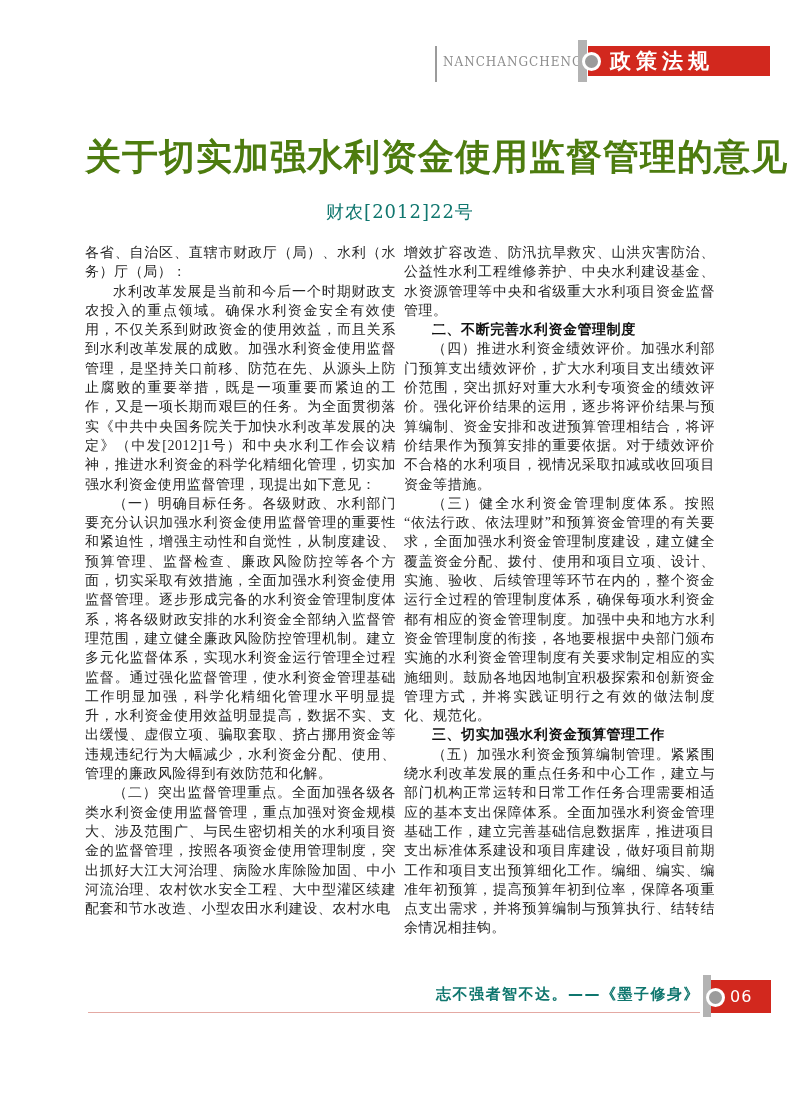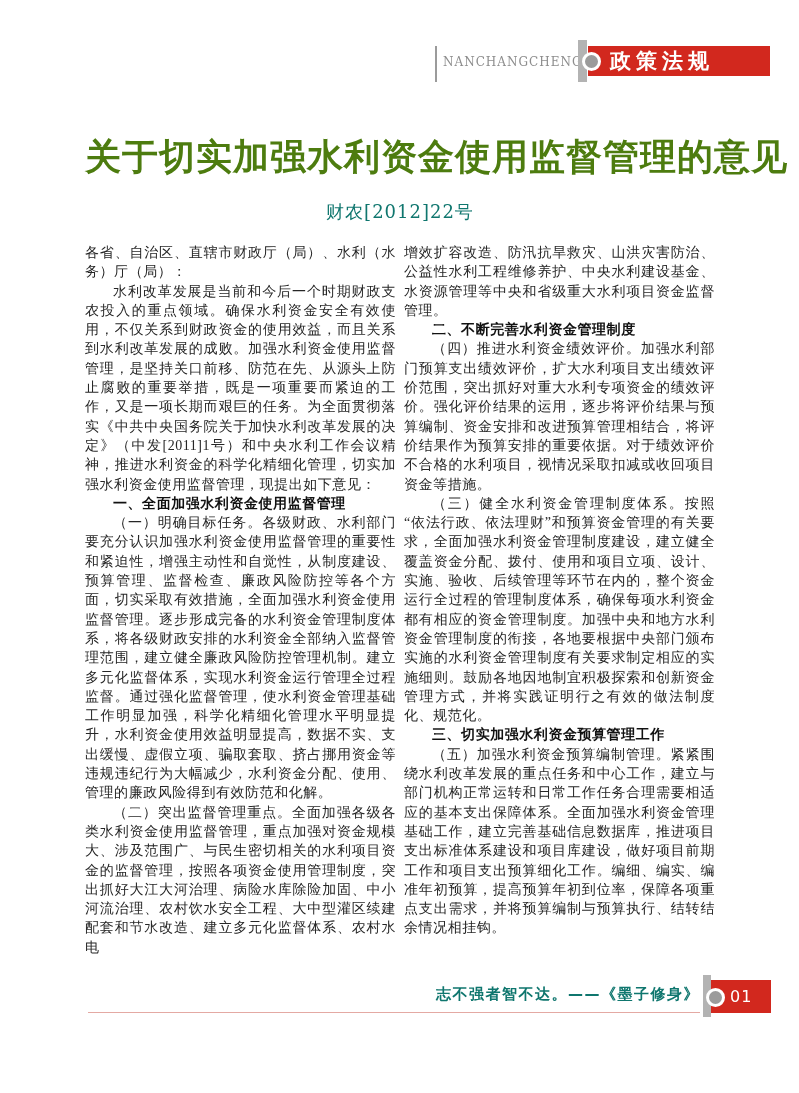--- a/index.html
+++ b/index.html
@@ -104,35 +104,34 @@
   <div class="dot hdr-dot"></div>
   <div class="hdr-redbox">
     <span class="hdr-sectitle">政策法规</span>
   </div>
 
   <div class="art-title">关于切实加强水利资金使用监督管理的意见</div>
   <div class="art-docnum">财农[2012]22号</div>
 
   <div class="col col-left">
       <p class="blk salutation">各省、自治区、直辖市财政厅（局）、水利（水务）厅（局）：</p>
-      <p class="blk paragraph">水利改革发展是当前和今后一个时期财政支农投入的重点领域。确保水利资金安全有效使用，不仅关系到财政资金的使用效益，而且关系到水利改革发展的成败。加强水利资金使用监督管理，是坚持关口前移、防范在先、从源头上防止腐败的重要举措，既是一项重要而紧迫的工作，又是一项长期而艰巨的任务。为全面贯彻落实《中共中央国务院关于加快水利改革发展的决定》（中发[2011]1号）和中央水利工作会议精神，推进水利资金的科学化精细化管理，切实加强水利资金使用监督管理，现提出如下意见：</p>
-      <p class="blk heading">一、全面加强水利资金使用监督管理</p>
+      <p class="blk paragraph">水利改革发展是当前和今后一个时期财政支农投入的重点领域。确保水利资金安全有效使用，不仅关系到财政资金的使用效益，而且关系到水利改革发展的成败。加强水利资金使用监督管理，是坚持关口前移、防范在先、从源头上防止腐败的重要举措，既是一项重要而紧迫的工作，又是一项长期而艰巨的任务。为全面贯彻落实《中共中央国务院关于加快水利改革发展的决定》（中发[2012]1号）和中央水利工作会议精神，推进水利资金的科学化精细化管理，切实加强水利资金使用监督管理，现提出如下意见：</p>
       <p class="blk paragraph">（一）明确目标任务。各级财政、水利部门要充分认识加强水利资金使用监督管理的重要性和紧迫性，增强主动性和自觉性，从制度建设、预算管理、监督检查、廉政风险防控等各个方面，切实采取有效措施，全面加强水利资金使用监督管理。逐步形成完备的水利资金管理制度体系，将各级财政安排的水利资金全部纳入监督管理范围，建立健全廉政风险防控管理机制。建立多元化监督体系，实现水利资金运行管理全过程监督。通过强化监督管理，使水利资金管理基础工作明显加强，科学化精细化管理水平明显提升，水利资金使用效益明显提高，数据不实、支出缓慢、虚假立项、骗取套取、挤占挪用资金等违规违纪行为大幅减少，水利资金分配、使用、管理的廉政风险得到有效防范和化解。</p>
-      <p class="blk paragraph">（二）突出监督管理重点。全面加强各级各类水利资金使用监督管理，重点加强对资金规模大、涉及范围广、与民生密切相关的水利项目资金的监督管理，按照各项资金使用管理制度，突出抓好大江大河治理、病险水库除险加固、中小河流治理、农村饮水安全工程、大中型灌区续建配套和节水改造、建立多元化监督体系、农村水电</p>
+      <p class="blk paragraph">（二）突出监督管理重点。全面加强各级各类水利资金使用监督管理，重点加强对资金规模大、涉及范围广、与民生密切相关的水利项目资金的监督管理，按照各项资金使用管理制度，突出抓好大江大河治理、病险水库除险加固、中小河流治理、农村饮水安全工程、大中型灌区续建配套和节水改造、小型农田水利建设、农村水电</p>
     </div>
   <div class="col col-right">
       <p class="blk continuation">增效扩容改造、防汛抗旱救灾、山洪灾害防治、公益性水利工程维修养护、中央水利建设基金、水资源管理等中央和省级重大水利项目资金监督管理。</p>
       <p class="blk heading">二、不断完善水利资金管理制度</p>
       <p class="blk paragraph">（四）推进水利资金绩效评价。加强水利部门预算支出绩效评价，扩大水利项目支出绩效评价范围，突出抓好对重大水利专项资金的绩效评价。强化评价结果的运用，逐步将评价结果与预算编制、资金安排和改进预算管理相结合，将评价结果作为预算安排的重要依据。对于绩效评价不合格的水利项目，视情况采取扣减或收回项目资金等措施。</p>
       <p class="blk paragraph">（三）健全水利资金管理制度体系。按照“依法行政、依法理财”和预算资金管理的有关要求，全面加强水利资金管理制度建设，建立健全覆盖资金分配、拨付、使用和项目立项、设计、实施、验收、后续管理等环节在内的，整个资金运行全过程的管理制度体系，确保每项水利资金都有相应的资金管理制度。加强中央和地方水利资金管理制度的衔接，各地要根据中央部门颁布实施的水利资金管理制度有关要求制定相应的实施细则。鼓励各地因地制宜积极探索和创新资金管理方式，并将实践证明行之有效的做法制度化、规范化。</p>
       <p class="blk heading">三、切实加强水利资金预算管理工作</p>
       <p class="blk paragraph">（五）加强水利资金预算编制管理。紧紧围绕水利改革发展的重点任务和中心工作，建立与部门机构正常运转和日常工作任务合理需要相适应的基本支出保障体系。全面加强水利资金管理基础工作，建立完善基础信息数据库，推进项目支出标准体系建设和项目库建设，做好项目前期工作和项目支出预算细化工作。编细、编实、编准年初预算，提高预算年初到位率，保障各项重点支出需求，并将预算编制与预算执行、结转结余情况相挂钩。</p>
     </div>
 
   <div class="ftr-quote">志不强者智不达。——《墨子修身》</div>
   <div class="ftr-line"></div>
   <div class="ftr-graybar"></div>
   <div class="dot ftr-dot"></div>
   <div class="ftr-redbox">
-    <span class="ftr-pagenum">01</span>
+    <span class="ftr-pagenum">06</span>
   </div>
 
 </div>
 
 </body></html>

